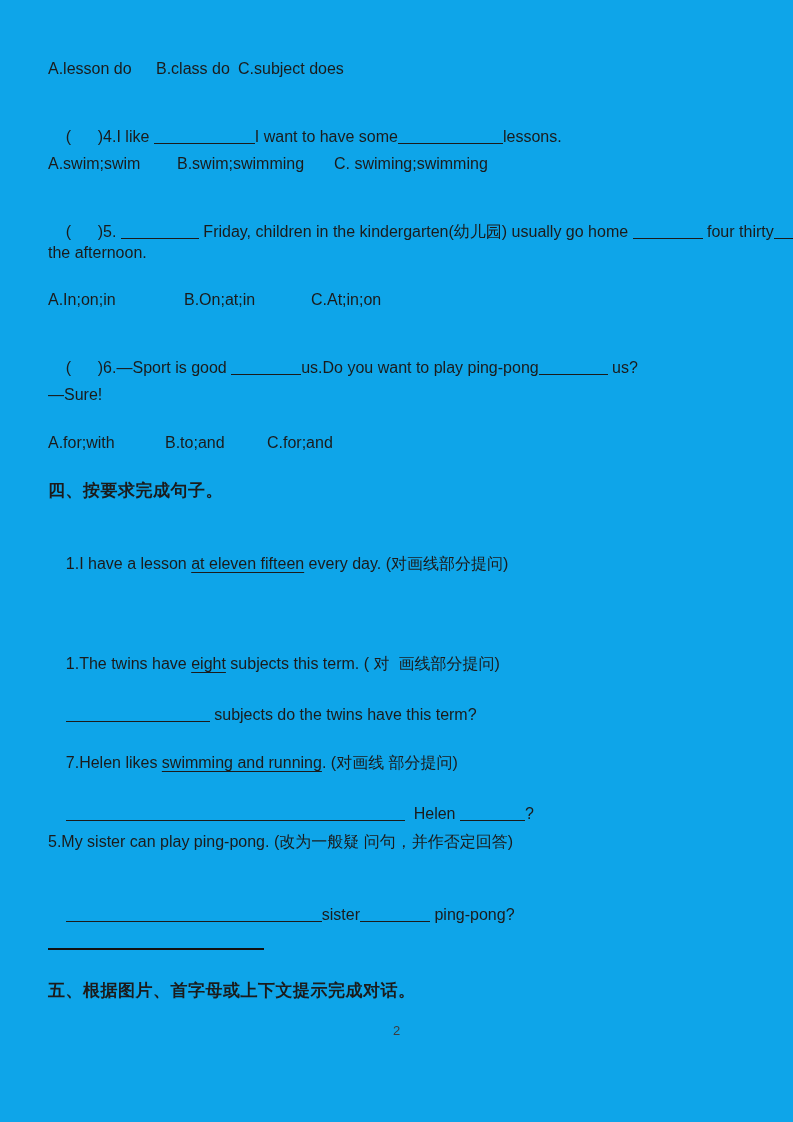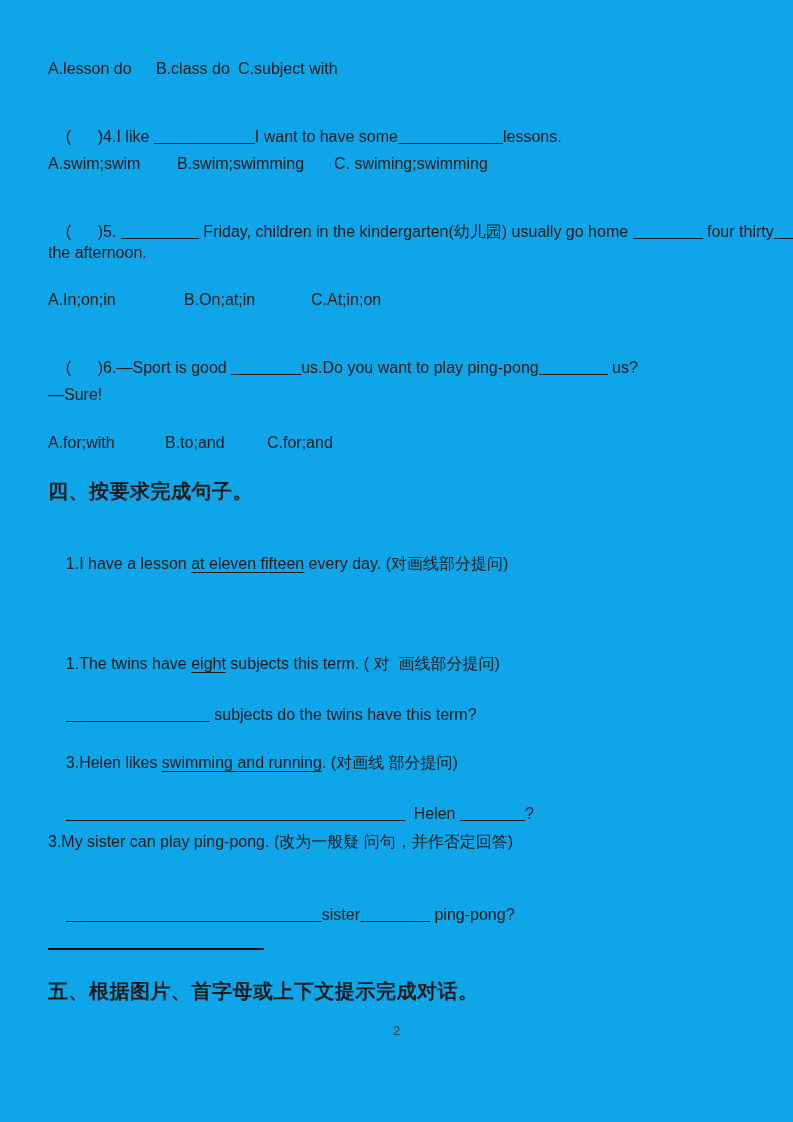--- a/index.html
+++ b/index.html
@@ -37,21 +37,21 @@
     border-bottom: 1px solid #1b1b1b;
     height: 14px;
     vertical-align: -2px;
   }
   .u {
     text-decoration: underline;
     text-underline-offset: 3px;
   }
   .section-title {
     font-weight: bold;
-    font-size: 20px;
+    font-size: 17px;
     letter-spacing: 0.5px;
   }
   .lone-blank {
     position: absolute;
     left: 48px;
     height: 16px;
     border-bottom: 2px solid #111;
   }
   .page-number {
     position: absolute;
@@ -63,21 +63,21 @@
   }
 </style>
 </head>
 <body>
 
 <div class="page">
 
   <div class="line opt-row" style="top:59px">
     <span class="opt" style="left:0">A.lesson do</span>
     <span class="opt" style="left:108px">B.class do</span>
-    <span class="opt" style="left:190px">C.subject with</span>
+    <span class="opt" style="left:190px">C.subject does</span>
   </div>
 
   <div class="line" style="top:107px">
     <span>(      )4.I like </span><span class="blank" style="width:101px"></span><span>I want to have some</span><span class="blank" style="width:105px"></span><span>lessons.</span>
   </div>
 
   <div class="line opt-row" style="top:154px">
     <span class="opt" style="left:0">A.swim;swim</span>
     <span class="opt" style="left:129px">B.swim;swimming</span>
     <span class="opt" style="left:286px">C. swiming;swimming</span>
@@ -116,28 +116,28 @@
 
   <div class="line" style="top:634px">
     <span>1.The twins have </span><span class="u">eight</span><span> subjects this term. ( 对  画线部分提问)</span>
   </div>
 
   <div class="line" style="top:685px">
     <span class="blank" style="width:144px"></span><span> subjects do the twins have this term?</span>
   </div>
 
   <div class="line" style="top:733px">
-    <span>3.Helen likes </span><span class="u">swimming and running</span><span>. (对画线 部分提问)</span>
+    <span>7.Helen likes </span><span class="u">swimming and running</span><span>. (对画线 部分提问)</span>
   </div>
 
   <div class="line" style="top:784px">
     <span class="blank" style="width:339px"></span><span>  Helen </span><span class="blank" style="width:65px"></span><span>?</span>
   </div>
 
-  <div class="line" style="top:832px">3.My sister can play ping-pong. (改为一般疑 问句，并作否定回答)</div>
+  <div class="line" style="top:832px">5.My sister can play ping-pong. (改为一般疑 问句，并作否定回答)</div>
 
   <div class="line" style="top:885px">
     <span class="blank" style="width:256px"></span><span>sister</span><span class="blank" style="width:70px"></span><span> ping-pong?</span>
   </div>
 
   <div class="lone-blank" style="top:932px; width:216px"></div>
 
   <div class="line section-title" style="top:981px">五、根据图片、首字母或上下文提示完成对话。</div>
 
   <div class="page-number" style="top:1023px">2</div>

